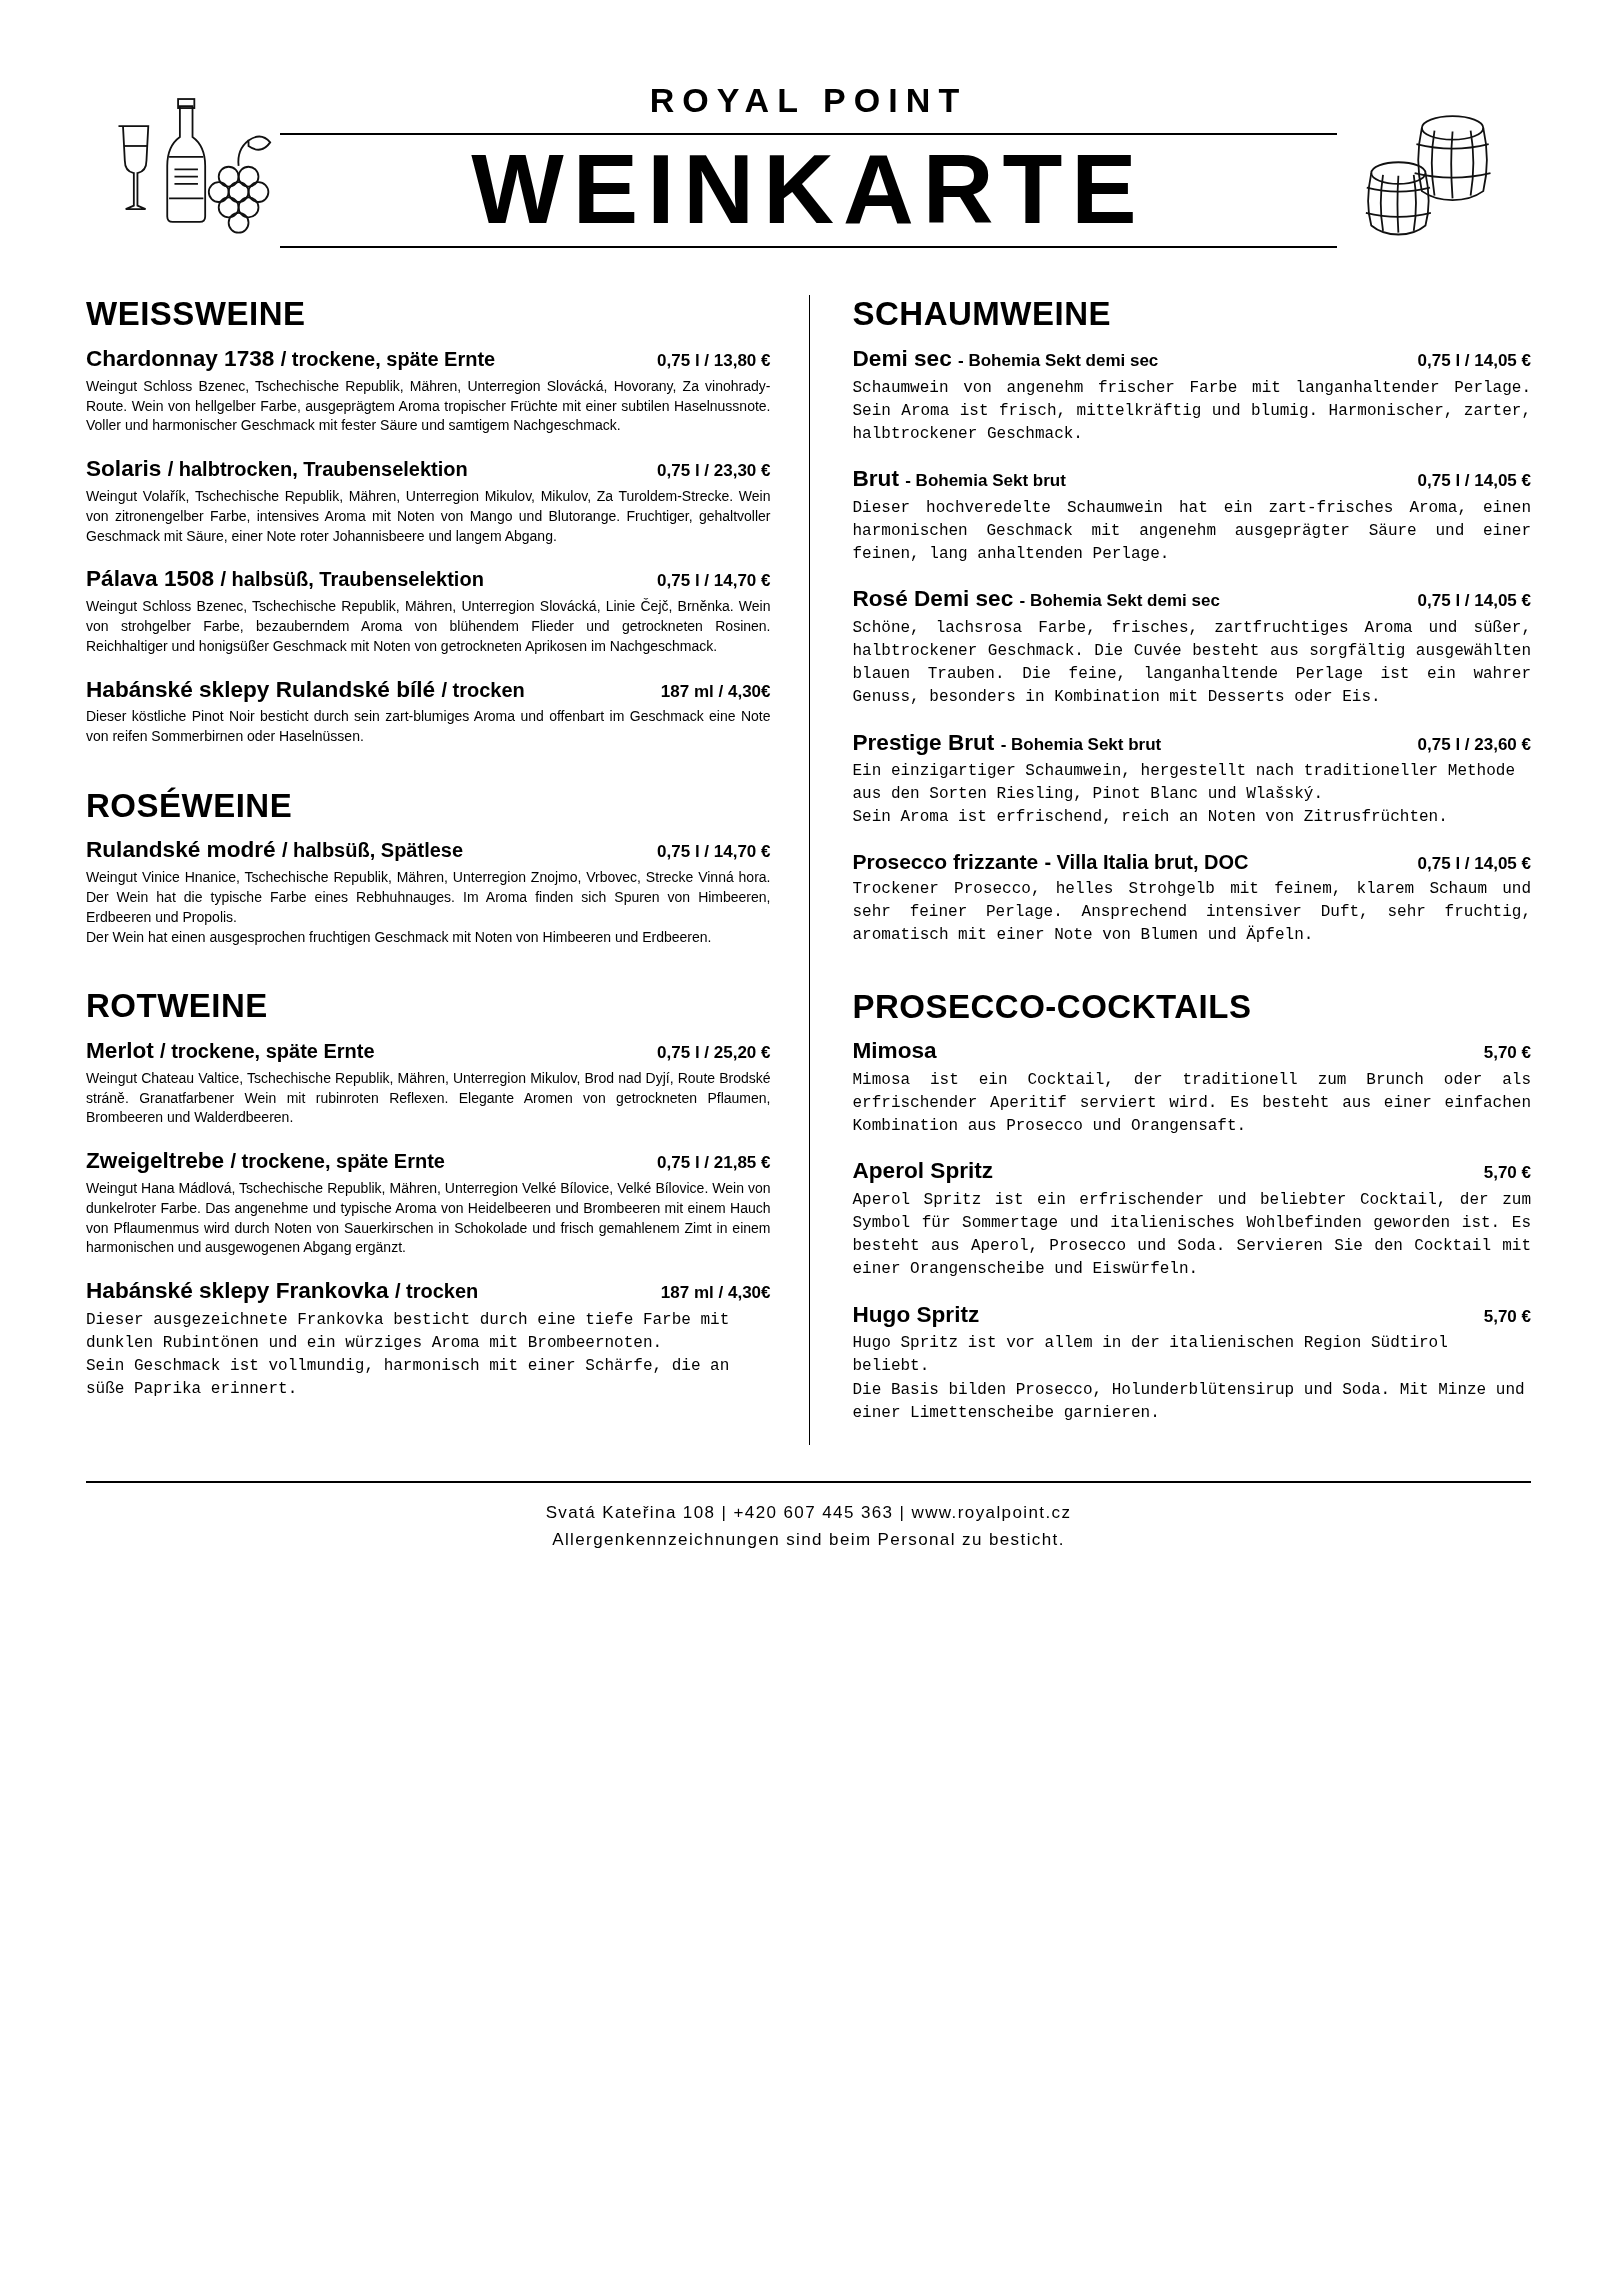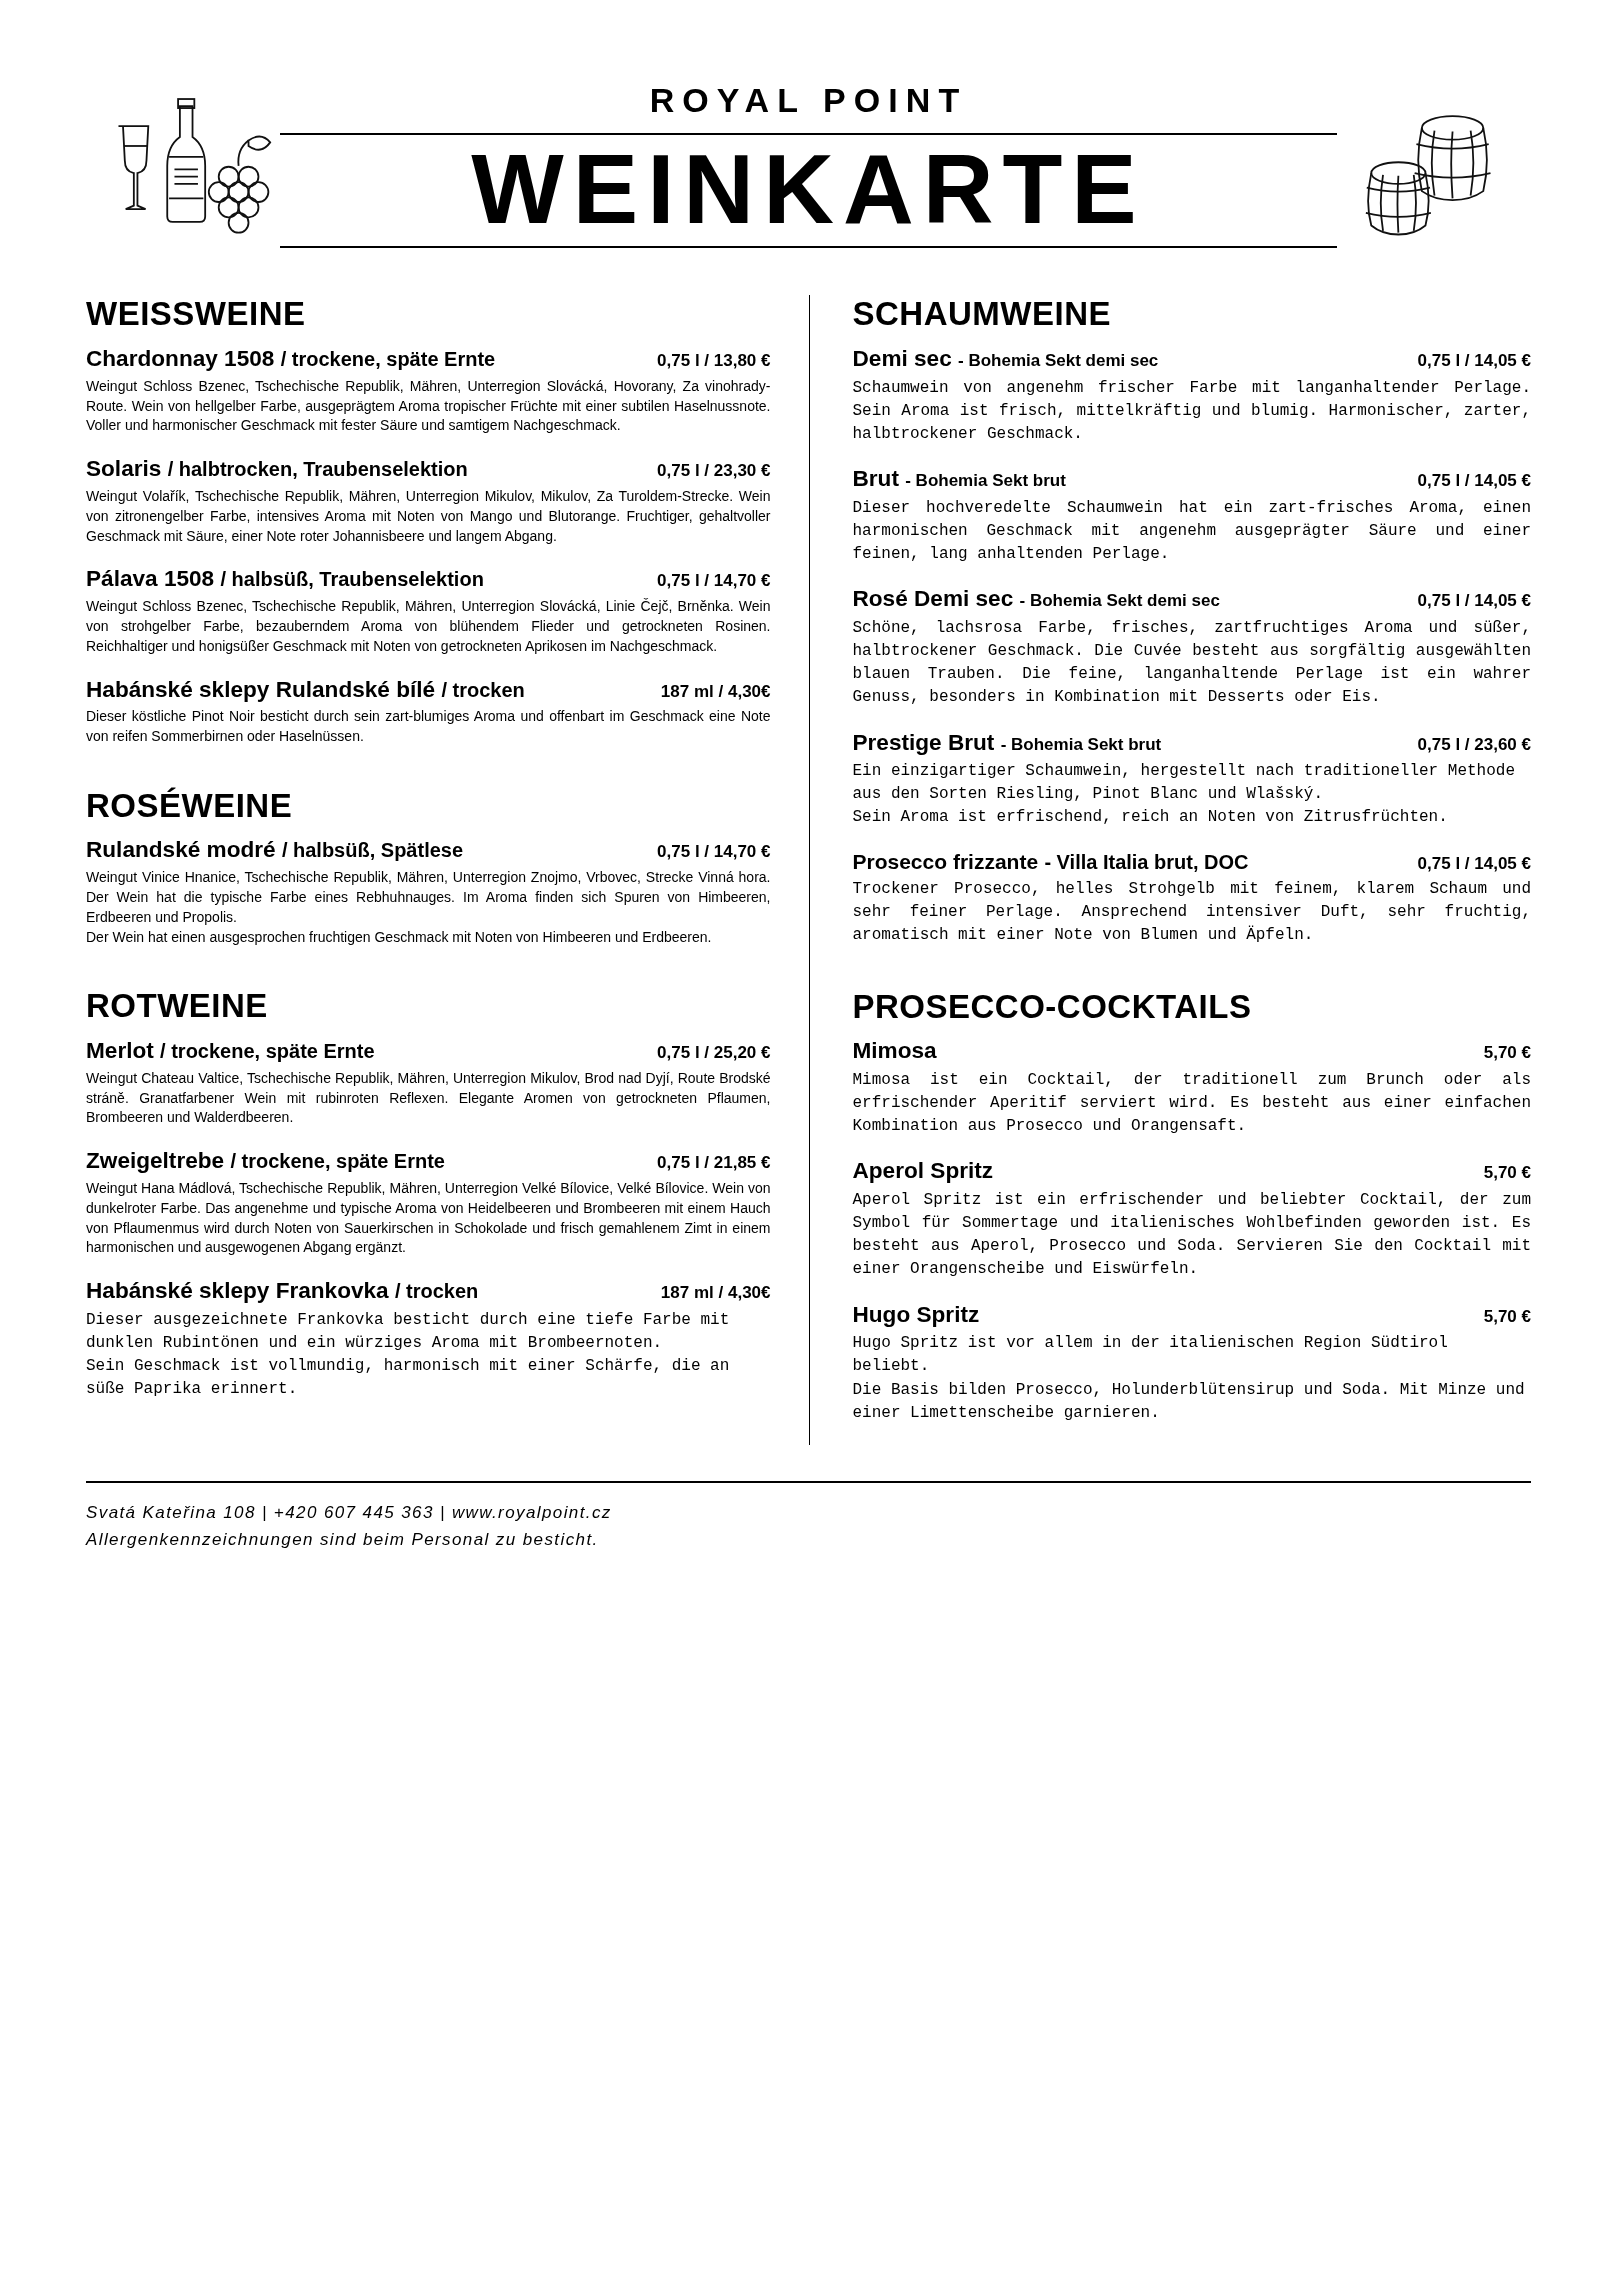--- a/index.html
+++ b/index.html
@@ -97,22 +97,21 @@
     line-height: 1.42;
     text-align: justify;
   }
   .desc.lg { font-size: 16px; line-height: 1.45; font-family: Liberation Mono, monospace; }
 
   
   .footer {
     margin-top: 36px;
     border-top: 2.7px solid #000;
     padding-top: 16.3px;
-    text-align: left;
-    font-style: italic;
+    text-align: center;
   }
   .footer-line {
     font-size: 17px;
     letter-spacing: 1.4px;
     line-height: 1.6;
   }
 </style>
 </head>
 <body>
 
@@ -174,21 +173,21 @@
   <div class="columns">
 
     <div class="col col-left">
 
       <div>
         <div class="section-title">WEISSWEINE</div>
 
         <div class="item">
           <div class="item-head">
             <div class="item-namewrap">
-              <span class="item-name">Chardonnay 1508</span>
+              <span class="item-name">Chardonnay 1738</span>
               <span class="item-sub">/ trockene, späte Ernte</span>
             </div>
             <span class="item-price">0,75 l / 13,80 €</span>
           </div>
           <div class="desc">Weingut Schloss Bzenec, Tschechische Republik, Mähren, Unterregion Slovácká, Hovorany, Za vinohrady-Route. Wein von hellgelber Farbe, ausgeprägtem Aroma tropischer Früchte mit einer subtilen Haselnussnote. Voller und harmonischer Geschmack mit fester Säure und samtigem Nachgeschmack.</div>
         </div>
 
         <div class="item">
           <div class="item-head">
             <div class="item-namewrap">

